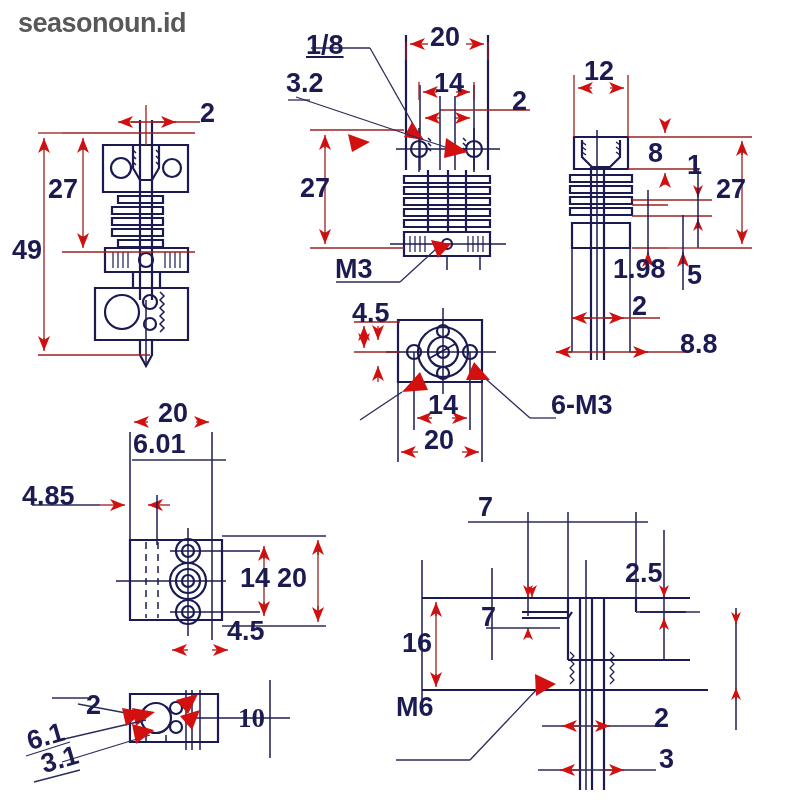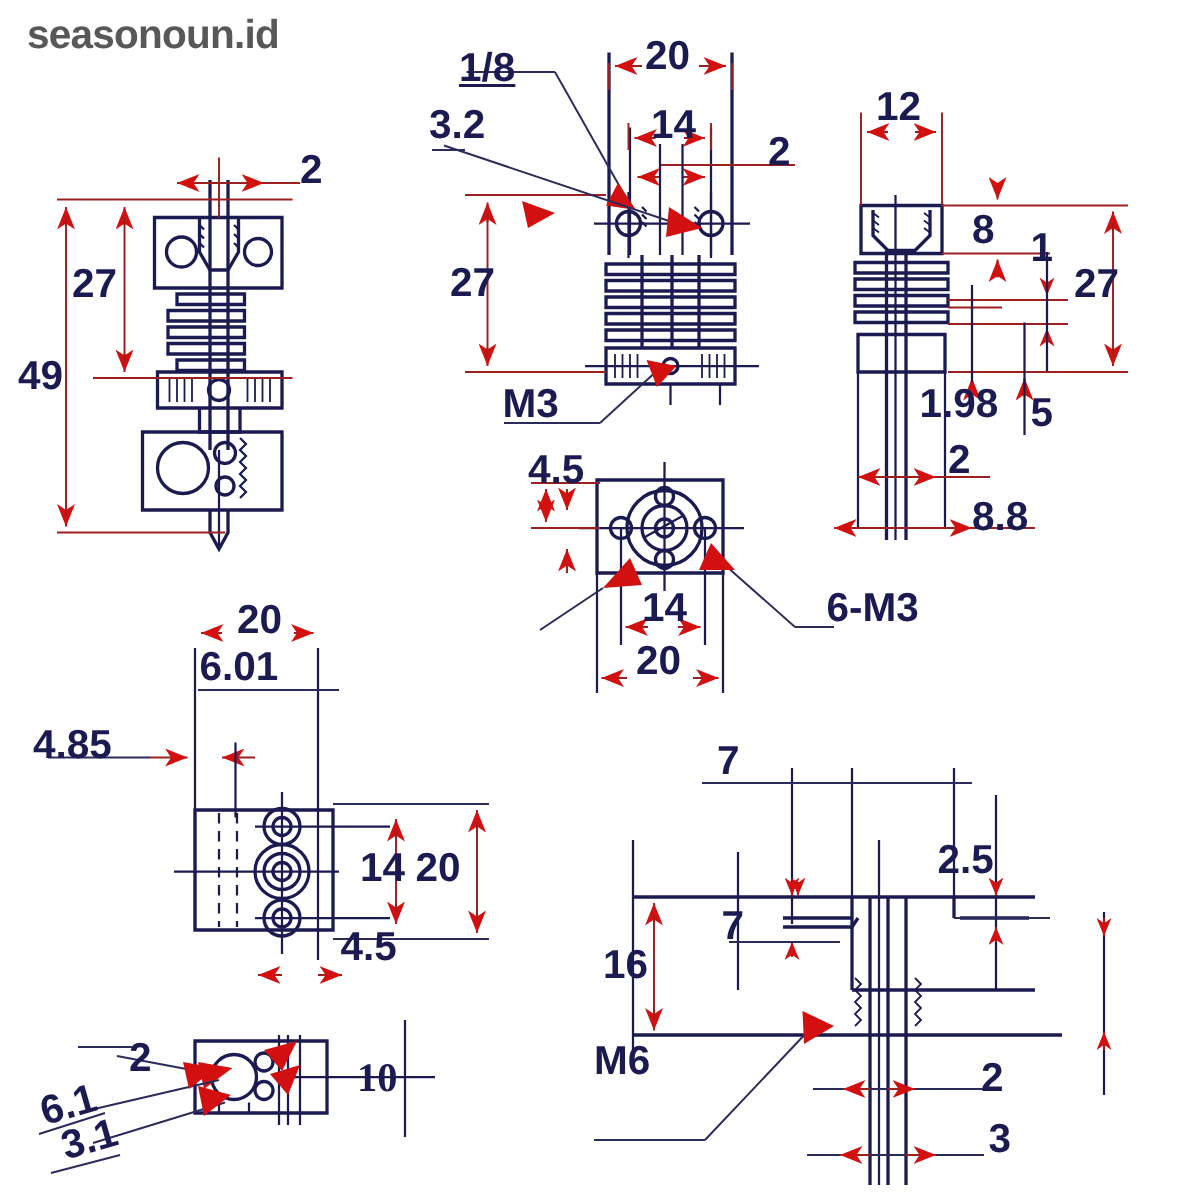--- a/index.html
+++ b/index.html
@@ -412,21 +412,21 @@
   <div class="dim" style="left:300px;top:175px;">27</div>
   <div class="dim" style="left:335px;top:256px;">M3</div>
 
   <div class="dim" style="left:584px;top:58px;">12</div>
   <div class="dim" style="left:648px;top:140px;">8</div>
   <div class="dim" style="left:687px;top:152px;">1</div>
   <div class="dim" style="left:716px;top:176px;">27</div>
   <div class="dim" style="left:613px;top:256px;">1.98</div>
   <div class="dim" style="left:687px;top:262px;">5</div>
   <div class="dim" style="left:632px;top:293px;">2</div>
-  <div class="dim" style="left:648px;top:331px;">8.8</div>
+  <div class="dim" style="left:680px;top:331px;">8.8</div>
 
   <div class="dim" style="left:352px;top:300px;">4.5</div>
   <div class="dim" style="left:428px;top:392px;">14</div>
   <div class="dim" style="left:424px;top:427px;">20</div>
   <div class="dim" style="left:551px;top:392px;">6-M3</div>
 
   <div class="dim" style="left:158px;top:400px;">20</div>
   <div class="dim" style="left:133px;top:431px;">6.01</div>
   <div class="dim" style="left:22px;top:483px;">4.85</div>
   <div class="dim" style="left:240px;top:565px;">14</div>

